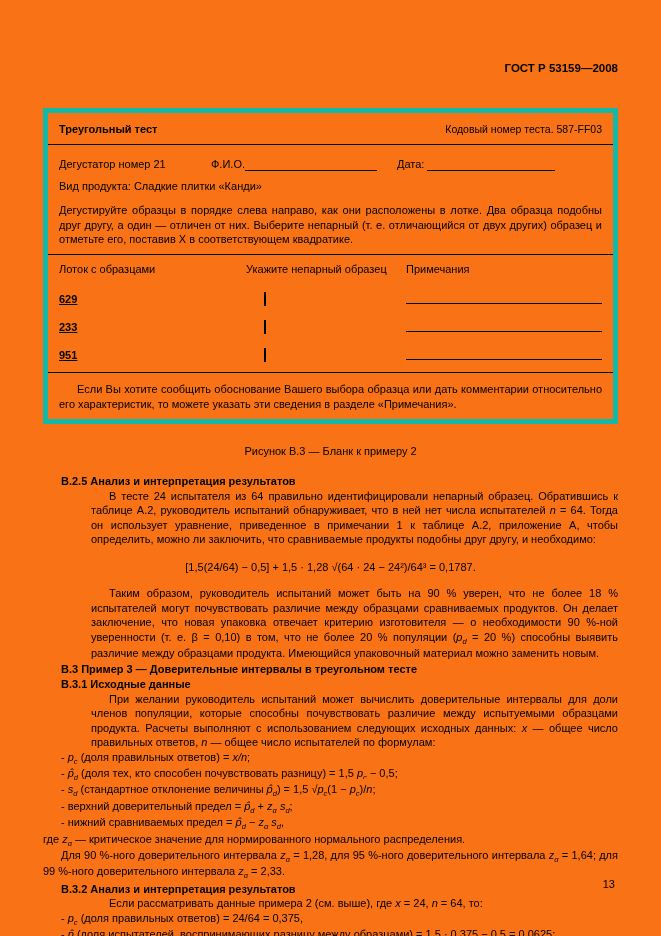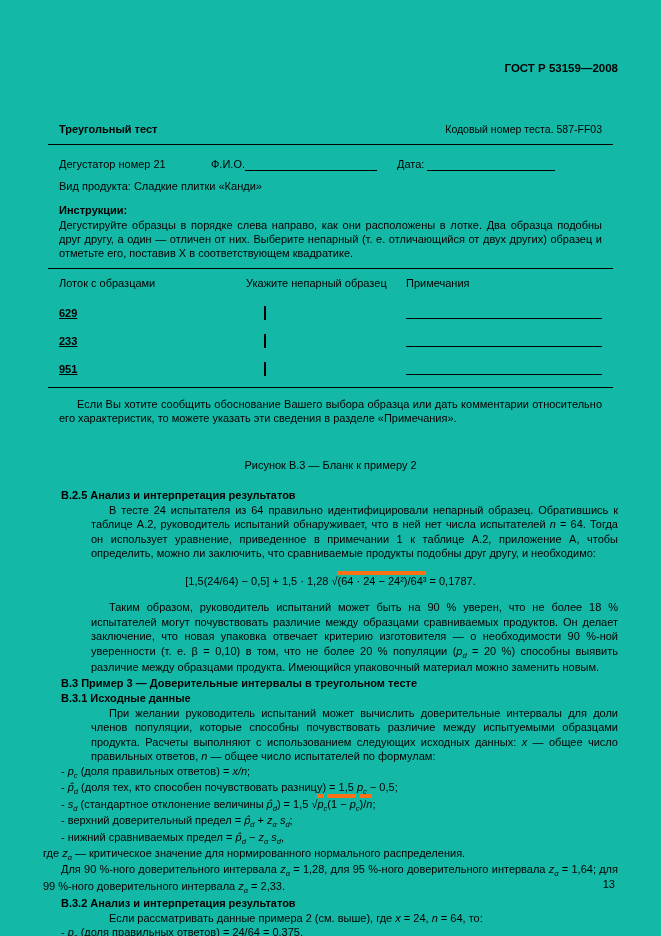--- a/index.html
+++ b/index.html
@@ -7,21 +7,21 @@
   body {
     width: 661px; height: 936px;
     font-family: "Liberation Sans", sans-serif;
     color: #000;
   }
   .page {
     position: relative;
     width: 661px; height: 936px;
     padding: 62px 43px 0 43px;
     overflow: hidden;
-    background: #14b8a6;
+    background: #f97316;
   }
   .gost-header {
     text-align: right;
     font-weight: bold;
     font-size: 11.5px;
     margin-bottom: 34px;
   }
   
   .form-box {
     border: 5px solid #14b8a6;
@@ -90,21 +90,20 @@
       </span>
       <span class="date-group">
         <span>Дата:</span>&nbsp;
         <span class="bl bl-date"></span>
       </span>
     </div>
 
     <div class="product-row">Вид продукта: Сладкие плитки «Канди»</div>
 
     <div class="instr">
-      <div class="instr-title">Инструкции:</div>
       <div class="instr-text">Дегустируйте образцы в порядке слева направо, как они расположены в лотке. Два образца подобны друг другу, а один — отличен от них. Выберите непарный (т. е. отличающийся от двух других) образец и отметьте его, поставив X в соответствующем квадратике.</div>
     </div>
     <div class="divider"></div>
 
     <div class="samples-header">
       <span class="col1">Лоток с образцами</span>
       <span class="col2">Укажите непарный образец</span>
       <span class="col3">Примечания</span>
     </div>
 

